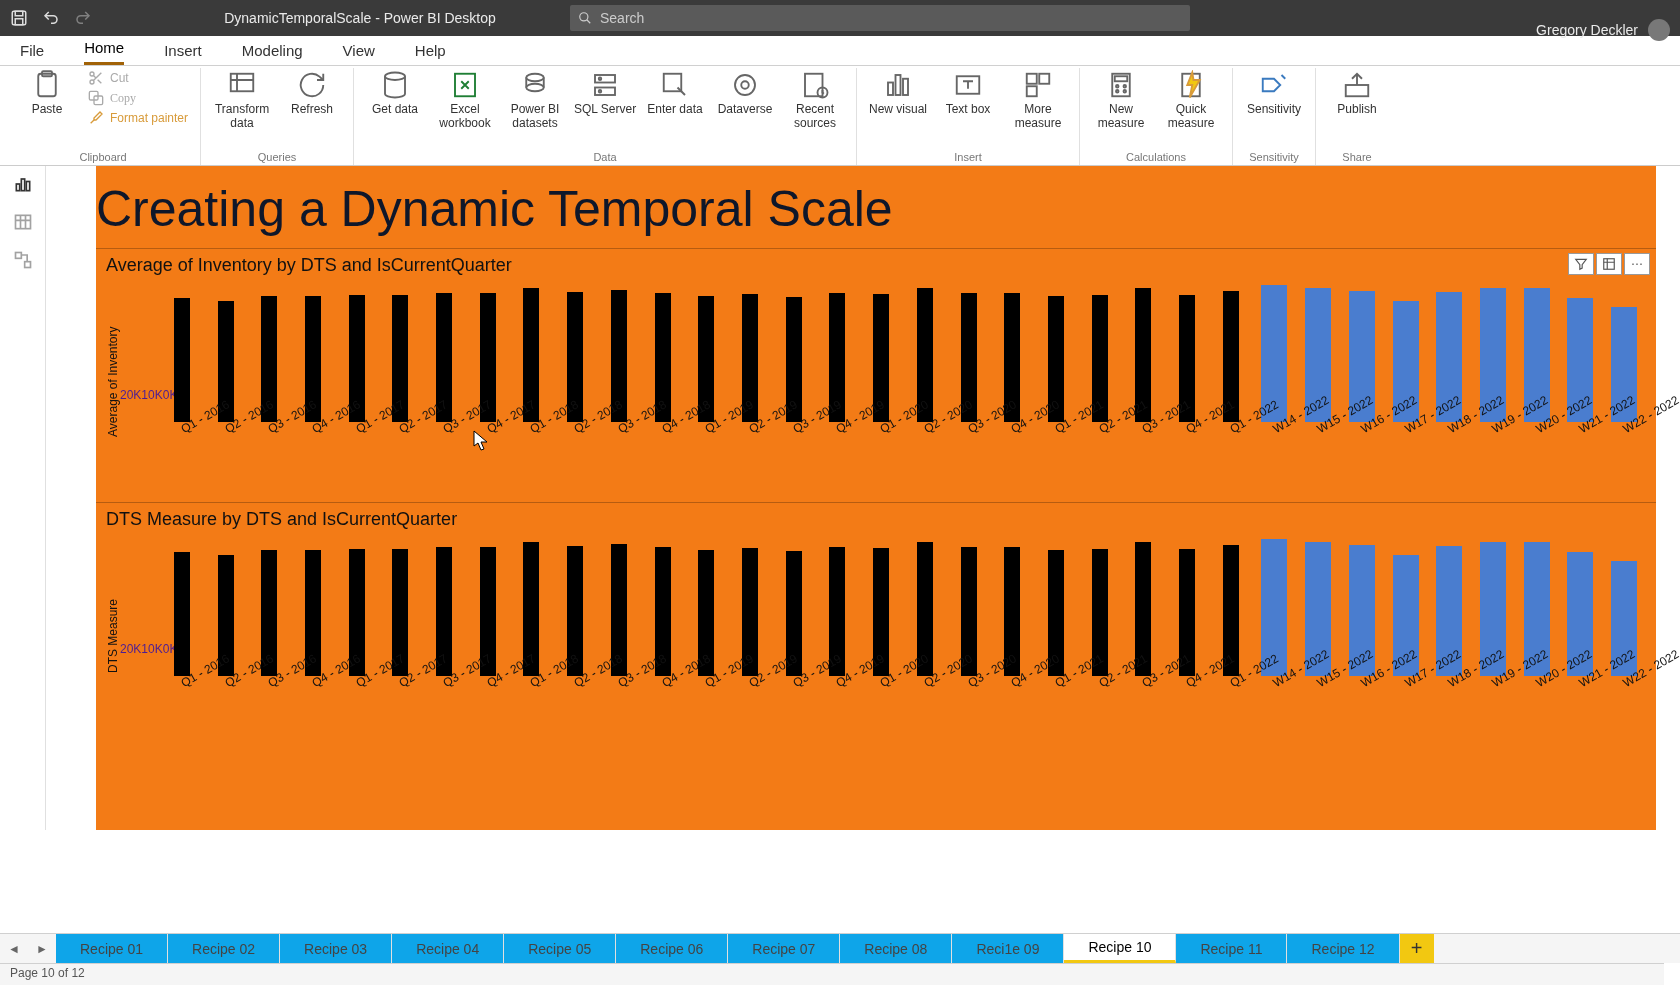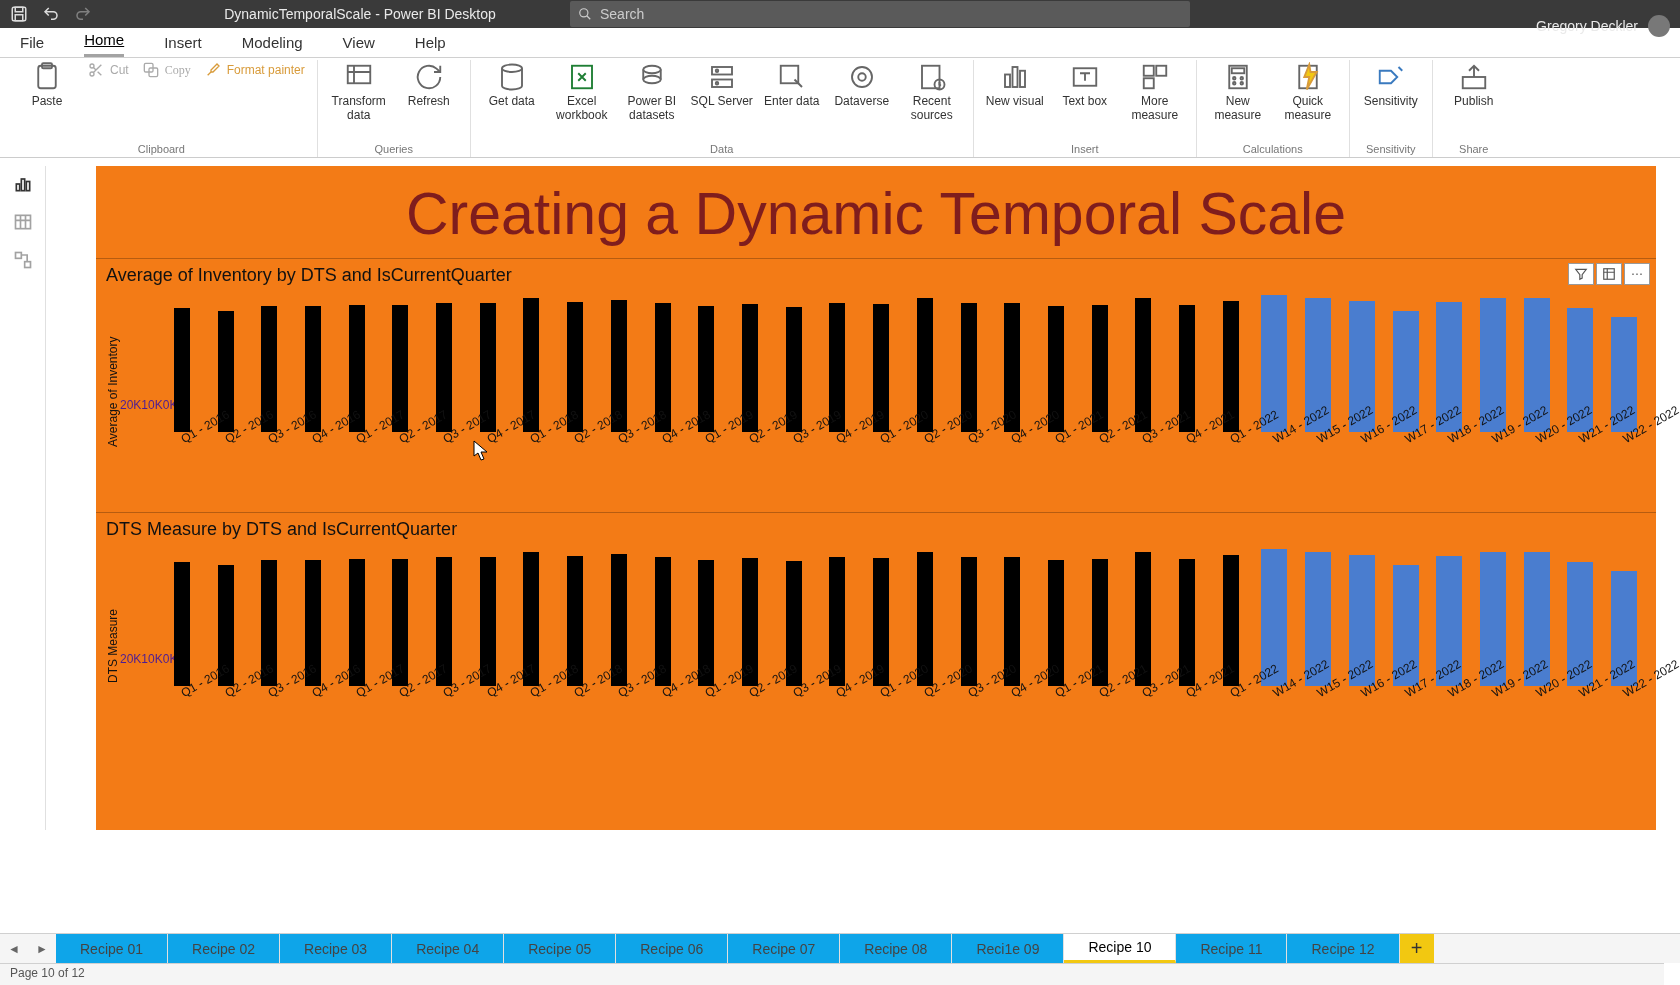--- a/index.html
+++ b/index.html
@@ -5,21 +5,21 @@
   * { box-sizing: border-box; }
   html, body {
     margin: 0; padding: 0;
     width: 1680px; height: 985px;
     font-family: "Segoe UI", Arial, sans-serif;
     overflow: hidden;
     background:#fff;
   }
   
   .titlebar {
-    height: 28px;
+    height: 36px;
     background: #3a3a3a;
     color: #eaeaea;
     display:flex;
     align-items:center;
     padding:0 10px;
     font-size:14px;
   }
   .titlebar .titletxt { flex:0 0 420px; text-align:center;}
   .titlebar .icons-left { display:flex; gap:14px; width:140px;}
   .titlebar .search-wrap {
@@ -46,21 +46,21 @@
     background:#fff;
     display:flex;
     align-items:flex-end;
     gap:40px;
     padding-left:20px;
     border-bottom:1px solid #d0d0d0;
     font-size:15px;
     color:#333;
   }
   .ribbon-tabs .tab { padding:4px 0 6px; cursor:pointer;}
-  .ribbon-tabs .tab.active { border-bottom:3px solid #a3a3a3; color:#000;text-decoration:underline;}
+  .ribbon-tabs .tab.active { border-bottom:3px solid #a16207; color:#000;}
   
   .ribbon {
     height:100px;
     background:#fff;
     border-bottom:1px solid #ccc;
     display:flex;
     padding:2px 6px 0;
   }
   .rgroup {
     display:flex;
@@ -73,21 +73,21 @@
   .rgroup-label { font-size:11px; color:#777; text-align:center; padding-bottom:2px;}
   .rbtn {
     display:flex; flex-direction:column; align-items:center;
     width:66px;
     font-size:12px; color:#333; text-align:center;
     gap:2px; cursor:pointer; padding-top:2px;
   }
   .rbtn .ricon { width:30px; height:30px; }
   .rbtn.small {width:auto; flex-direction:row; gap:6px; font-size:12px; padding:2px 4px;}
   .rbtn.small .ricon{width:16px;height:16px;}
-  .clip-stack{display:flex;gap:6px;}
+  .clip-stack{display:flex;flex-direction:column;gap:0;}
   svg { display:block;}
   
   .leftnav {
     position:absolute;
     top:166px; left:0;
     width:46px;
     height:664px;
     background:#fff;
     border-right:1px solid #e0e0e0;
     display:flex; flex-direction:column; align-items:center; gap:18px;
@@ -105,25 +105,24 @@
   }
   .canvas{
     margin-left:50px;
     width:1560px;
     height:100%;
     background:#f37b16;
     color:#000;
     position:relative;
   }
   .report-title{
-    text-align:center;
-    font-size:59px;
+    font-size:50px;
     font-weight:400;
     padding:14px 0 10px;
-    color:#7f1d1d;
+    color:#0f172a;
   }
   .chart-container{
     position:relative;
     padding:6px 10px 0 10px;
   }
   .chart-title{font-size:18px;color:#111;margin-bottom:2px;}
   .chart-tools{
     position:absolute; right:6px; top:4px;
     display:flex; gap:2px;
   }

